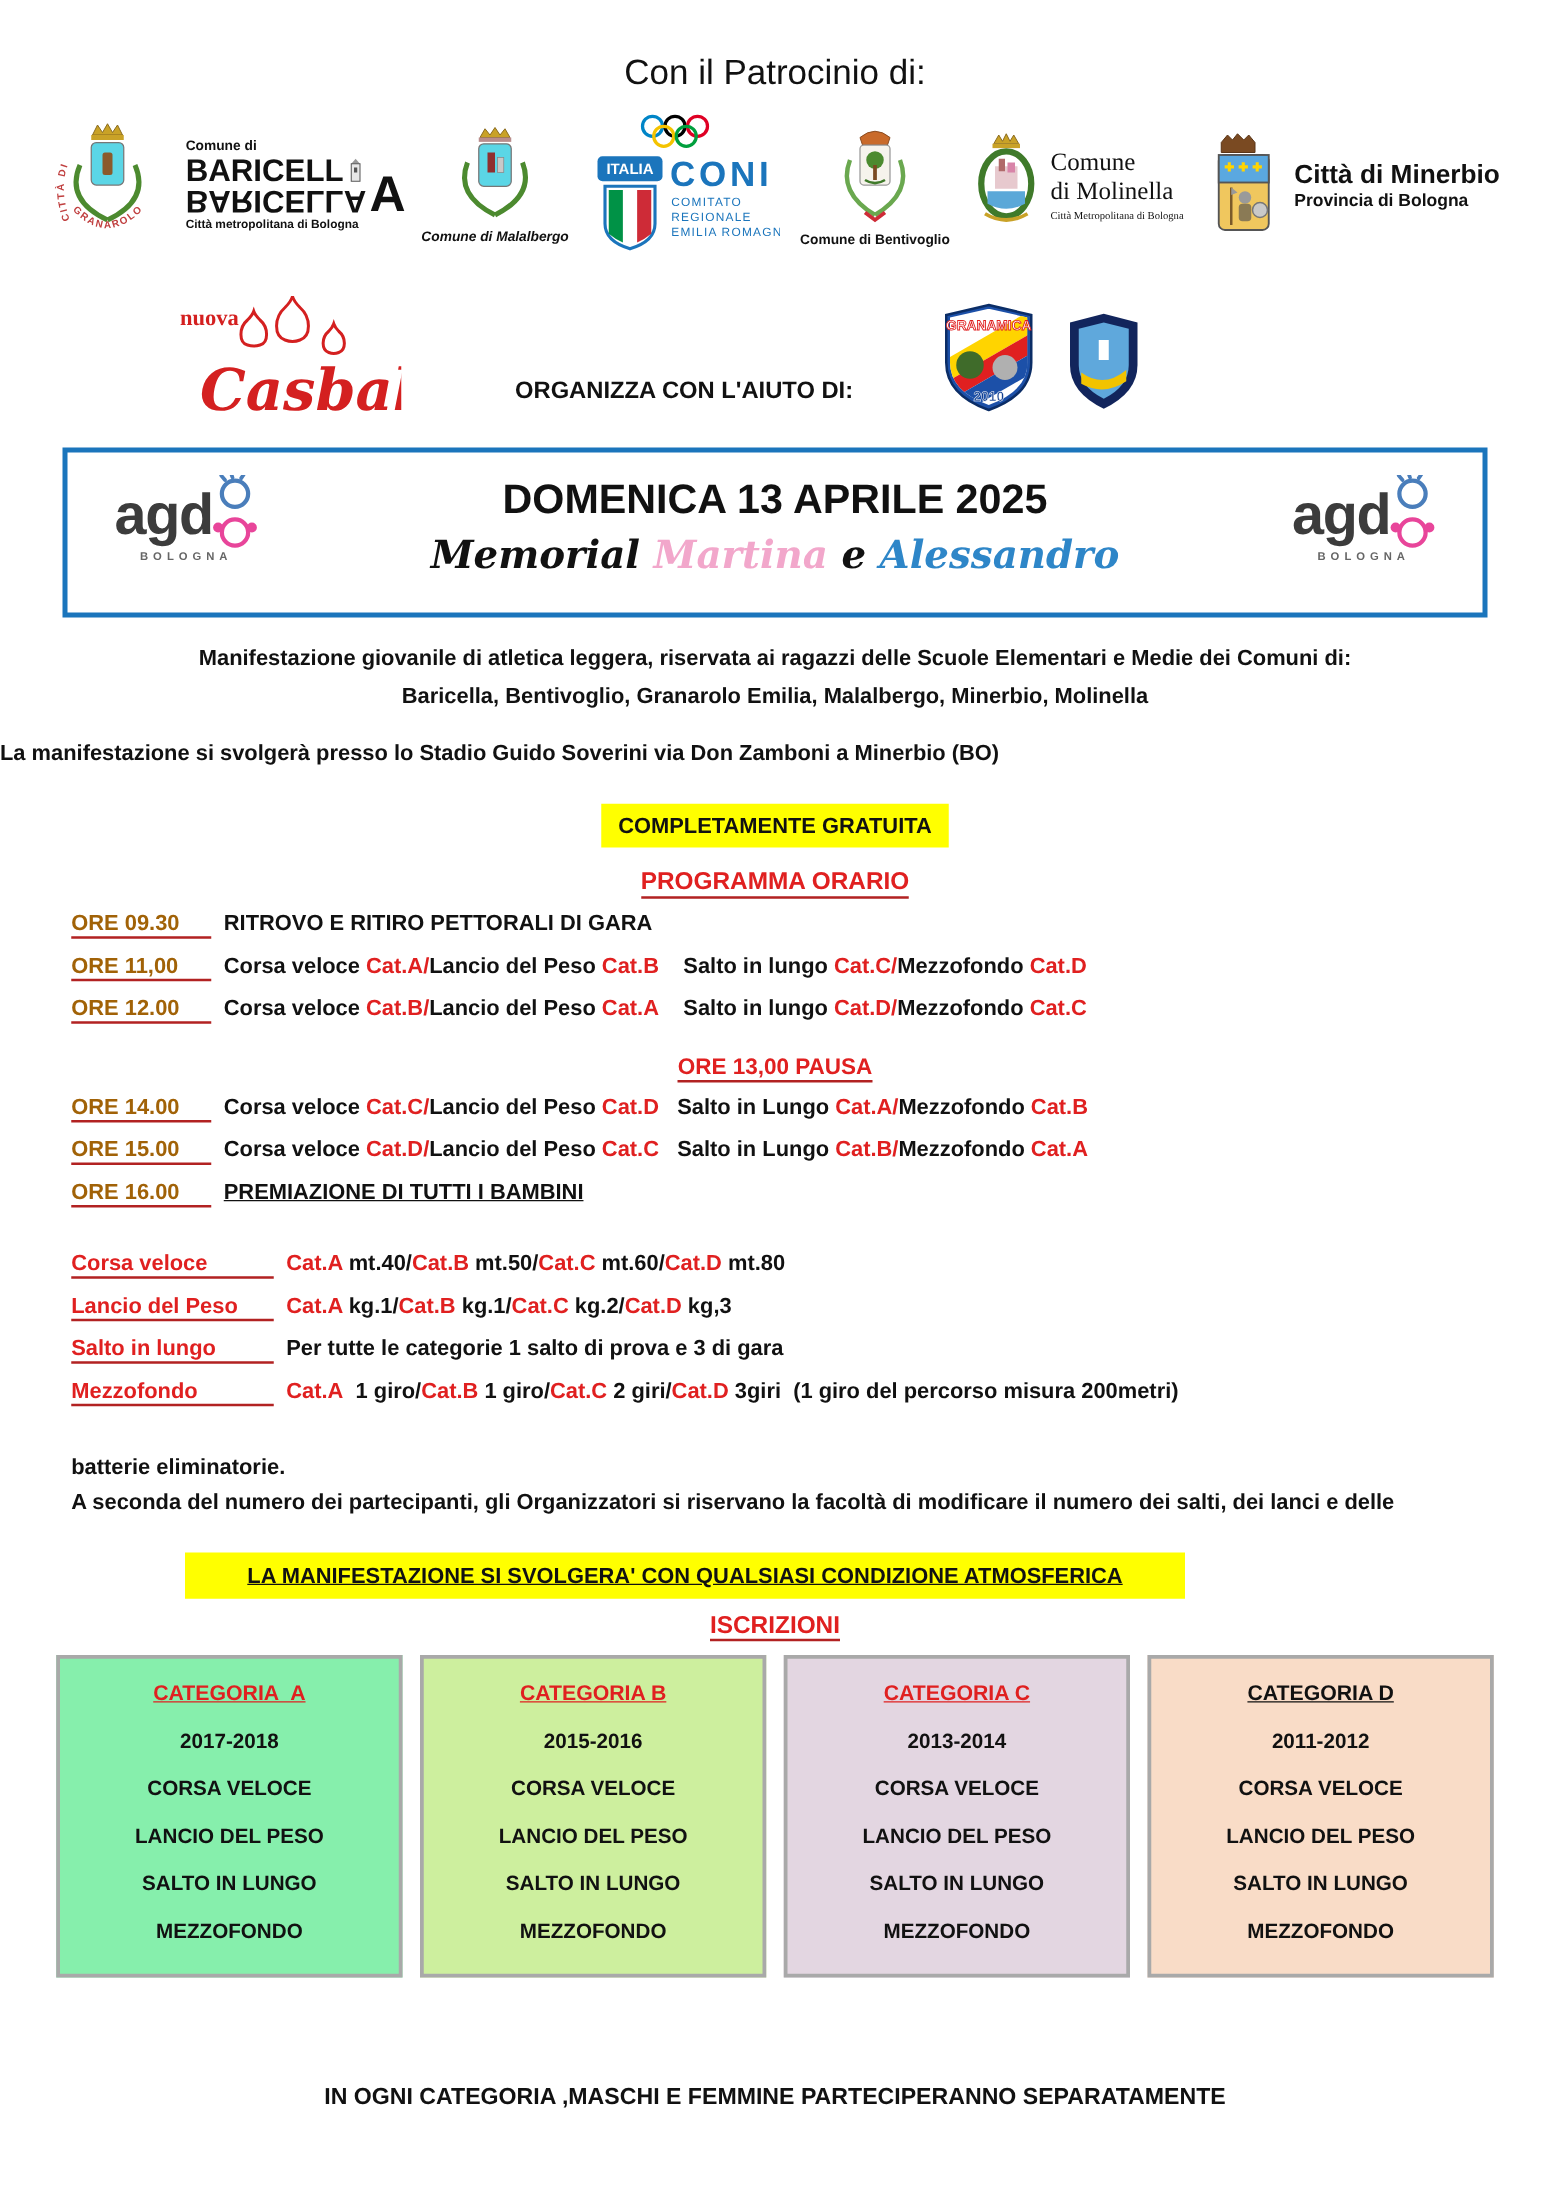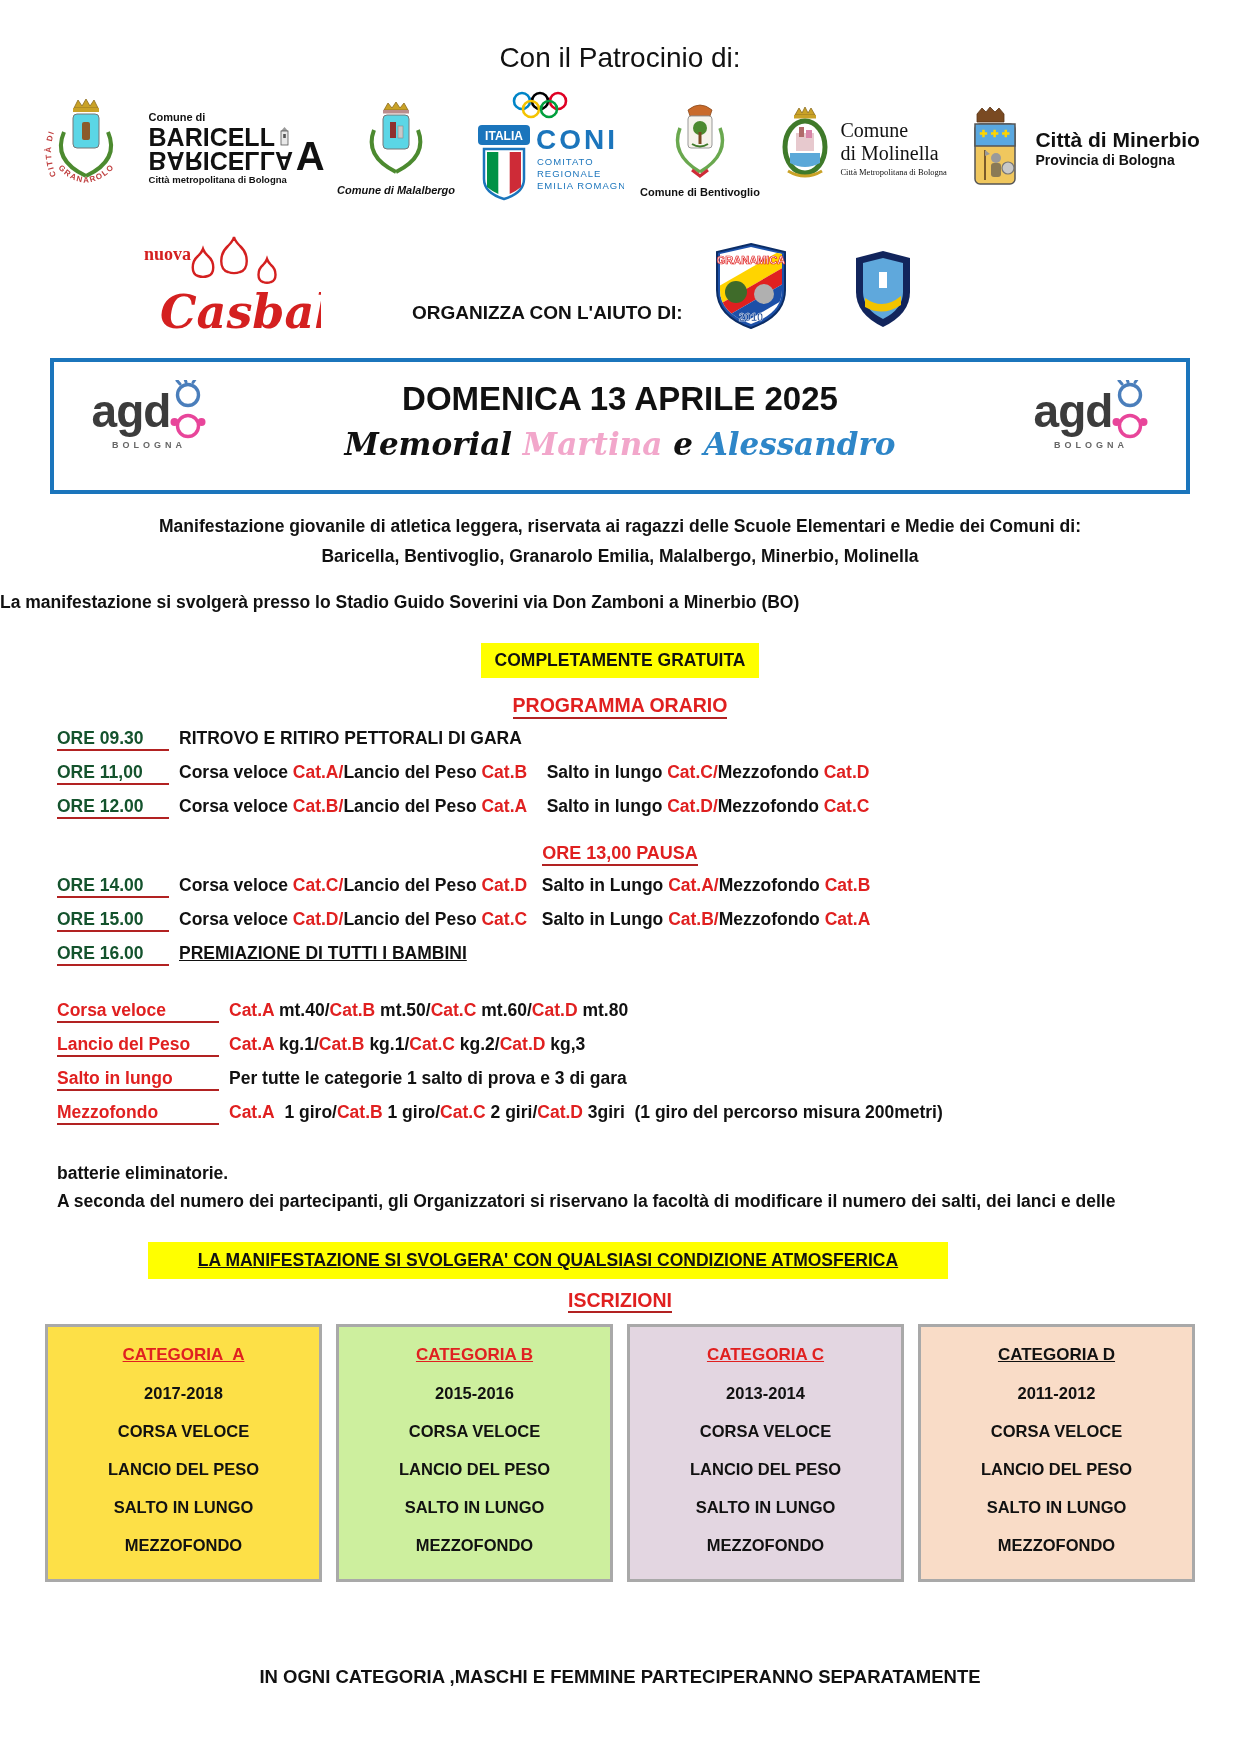--- a/index.html
+++ b/index.html
@@ -26,21 +26,21 @@
   .mol-l3{font-size:8.5px;margin-top:3px;}
   .minerbio{display:flex;align-items:center;gap:8px;}
   .min-text{line-height:1.2;}
   .min-l1{font-size:21px;font-weight:bold;}
   .min-l2{font-size:14px;font-weight:bold;}
 
   
   .org-row{position:relative;height:112px;margin-top:26px;}
   .casbah{position:absolute;left:136px;top:0;}
   .org-label{position:absolute;left:412px;top:66px;font-size:19px;font-weight:bold;}
-  .granamica{position:absolute;left:712px;top:4px;}
+  .granamica{position:absolute;left:752px;top:4px;}
   .atletica{position:absolute;left:852px;top:12px;}
 
   
   .event-box{margin:10px 50px 0;border:4px solid #1B75BC;height:128px;position:relative;text-align:center;}
   .agd{position:absolute;top:18px;width:130px;text-align:center;}
   .agd.left{left:30px;}.agd.right{right:30px;}
   .agd-row{display:flex;align-items:center;justify-content:center;}
   .agd-text{font-size:46px;font-weight:bold;color:#3C3C3C;letter-spacing:-1px;line-height:1;}
   .agd-city{font-size:9px;letter-spacing:4px;color:#666;font-weight:bold;margin-top:-2px;}
   .event-date{padding-top:18px;font-size:33px;font-weight:bold;}
@@ -49,38 +49,38 @@
 
   .intro{margin-top:18px;text-align:center;font-size:17.5px;font-weight:bold;line-height:1.7;}
   .venue{margin-top:20px;font-size:17.5px;font-weight:bold;}
   .free-wrap{margin-top:30px;text-align:center;}
   .free{display:inline-block;background:#FFFF00;padding:7px 14px;font-size:17.5px;font-weight:bold;}
   .prog-title{margin-top:16px;text-align:center;}
   .prog-title span{font-size:19.5px;font-weight:bold;color:#E02020;border-bottom:2.5px solid #B22222;padding-bottom:1px;}
 
   .sched{margin:6px 0 0 57px;font-size:17.5px;font-weight:bold;}
   .srow{margin-top:11px;white-space:nowrap;}
-  .time{display:inline-block;min-width:112px;color:#14532d;border-bottom:2px solid #B22222;margin-right:10px;}
+  .time{display:inline-block;min-width:112px;color:#a16207;border-bottom:2px solid #B22222;margin-right:10px;}
   .rd{color:#E02020;}
   .u-black{text-decoration:underline;}
   .pausa{margin-top:24px;text-align:center;}
   .pausa span{color:#E02020;font-weight:bold;font-size:18px;border-bottom:2px solid #B22222;padding-bottom:1px;}
 
   .specs{margin:34px 0 0 57px;font-size:17.5px;font-weight:bold;}
   .spec-label{display:inline-block;min-width:162px;color:#E02020;border-bottom:2px solid #B22222;margin-right:10px;}
 
   .notes{margin:34px 57px 0;font-size:17.5px;font-weight:bold;line-height:1.65;}
   .banner-wrap{margin:26px 0 0 148px;width:800px;background:#FFFF00;text-align:center;padding:8px 0;}
   .banner-wrap span{font-size:17.5px;font-weight:bold;text-decoration:underline;}
   .iscr{margin-top:10px;text-align:center;}
   .iscr span{color:#E02020;font-size:19.5px;font-weight:bold;border-bottom:2.5px solid #B22222;}
 
   .cats{display:flex;gap:14px;margin:12px 45px 0;}
   .cat{flex:1;border:3px solid #A9A9A9;text-align:center;padding:18px 0 24px;}
-  .cat-a{background:#fde047;}.cat-b{background:#CDEF9E;}.cat-c{background:#E3D6E1;}.cat-d{background:#F9DCC7;}
+  .cat-a{background:#86efac;}.cat-b{background:#CDEF9E;}.cat-c{background:#E3D6E1;}.cat-d{background:#F9DCC7;}
   .cat-title{font-size:17px;font-weight:bold;text-decoration:underline;color:#E02020;}
   .cat-d .cat-title{color:#111;}
   .cat-line{margin-top:19px;font-size:16.5px;font-weight:bold;}
 
   .footer{margin-top:84px;text-align:center;font-size:18.5px;font-weight:bold;}
 </style>
 </head>
 <body>
 
 <div class="page">

